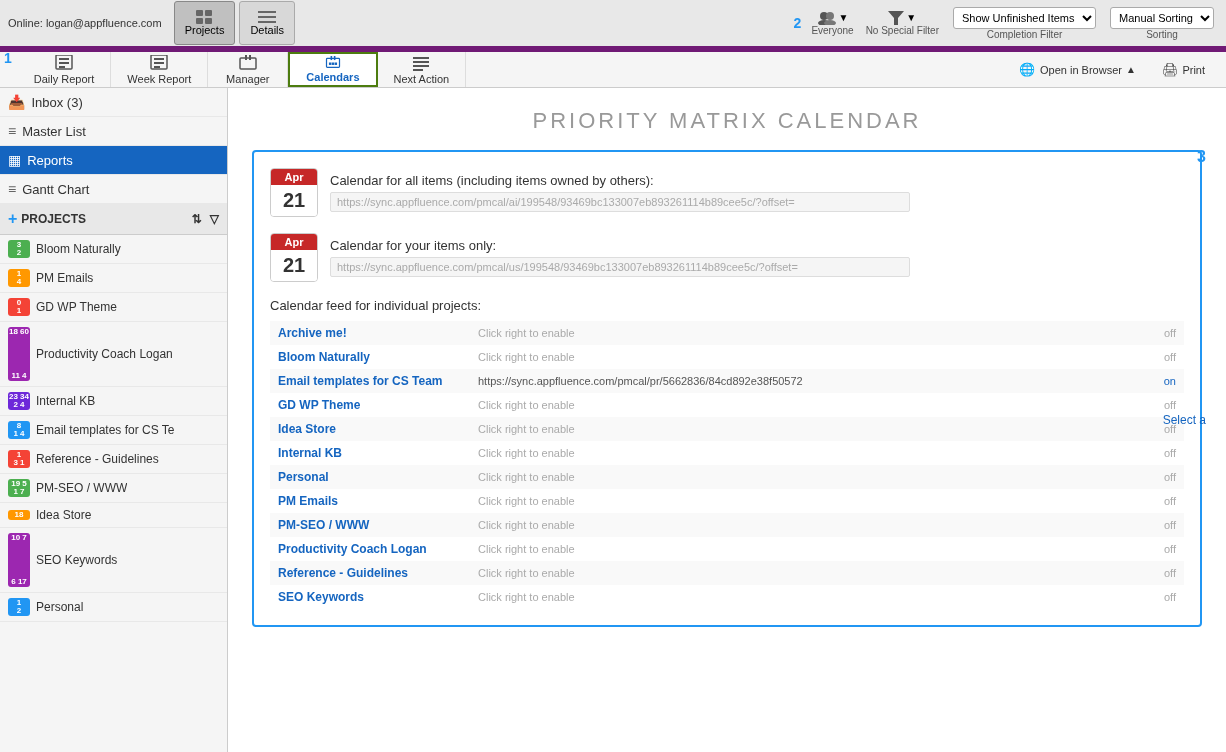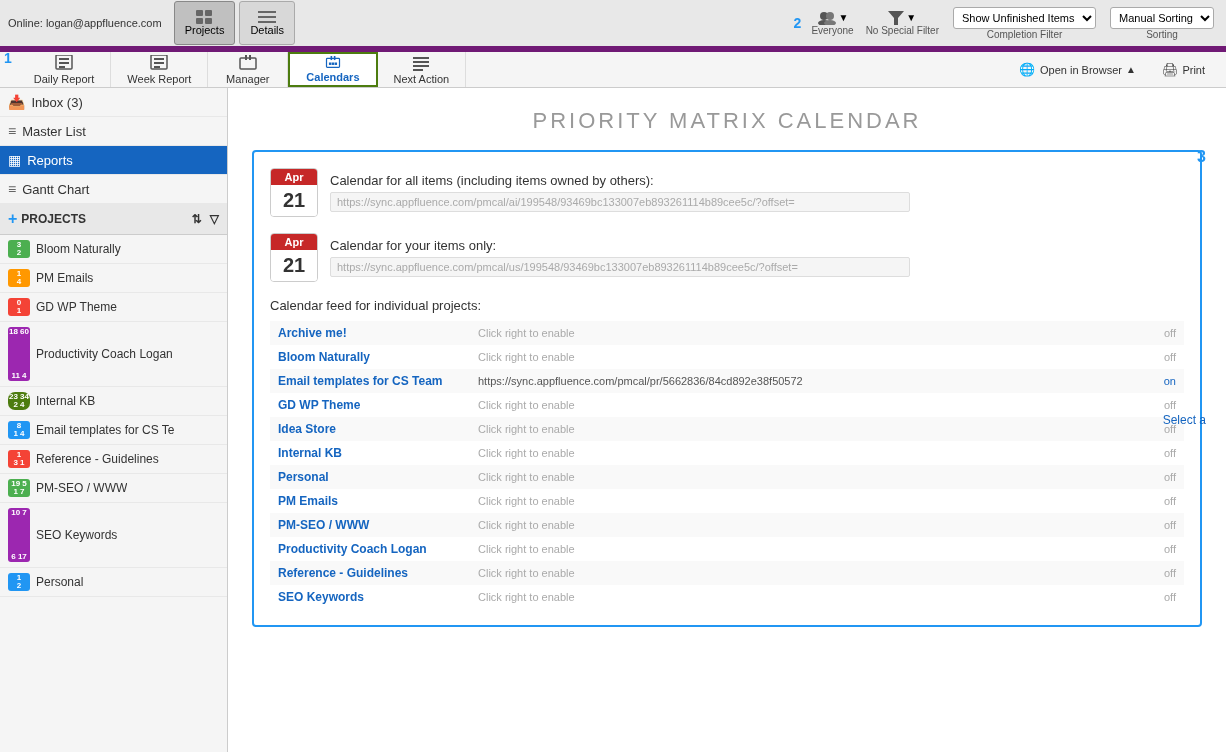--- a/index.html
+++ b/index.html
@@ -464,21 +464,21 @@
           <span class="project-name">GD WP Theme</span>
         </div>
         <div class="project-item">
           <div class="project-badge" style="background: rgb(156, 39, 176); gap: 36px;">
             <span style="font-size:8px;line-height:1">18 60</span>
             <span style="font-size:8px;line-height:1">11 4</span>
           </div>
           <span class="project-name">Productivity Coach Logan</span>
         </div>
         <div class="project-item">
-          <div class="project-badge" style="background: #4d7c0f; border-radius: 7px;">
+          <div class="project-badge" style="background: #6d28d9;">
             <span style="font-size:8px;line-height:1">23 34</span>
             <span style="font-size:8px;line-height:1">2 4</span>
           </div>
           <span class="project-name">Internal KB</span>
         </div>
         <div class="project-item">
           <div class="project-badge" style="background: rgb(33, 150, 243);">
             <span style="font-size:8px;line-height:1">8</span>
             <span style="font-size:8px;line-height:1">1 4</span>
           </div>
@@ -490,20 +490,26 @@
             <span style="font-size:8px;line-height:1">3 1</span>
           </div>
           <span class="project-name">Reference - Guidelines</span>
         </div>
         <div class="project-item">
           <div class="project-badge" style="background: rgb(76, 175, 80);">
             <span style="font-size:8px;line-height:1">19 5</span>
             <span style="font-size:8px;line-height:1">1 7</span>
           </div>
           <span class="project-name">PM-SEO / WWW</span>
+        </div>
+        <div class="project-item">
+          <div class="project-badge" style="background: rgb(255, 152, 0);">
+            <span style="font-size:8px;line-height:1">18</span>
+          </div>
+          <span class="project-name">Idea Store</span>
         </div>
         <div class="project-item">
           <div class="project-badge" style="background: rgb(156, 39, 176); gap: 36px;">
             <span style="font-size:8px;line-height:1">10 7</span>
             <span style="font-size:8px;line-height:1">6 17</span>
           </div>
           <span class="project-name">SEO Keywords</span>
         </div>
         <div class="project-item">
           <div class="project-badge" style="background: rgb(33, 150, 243);">

